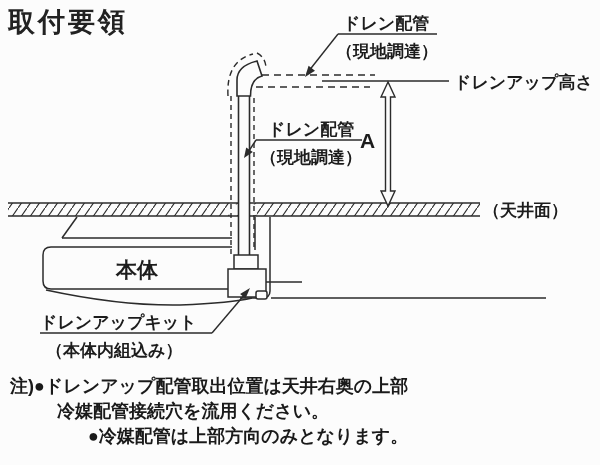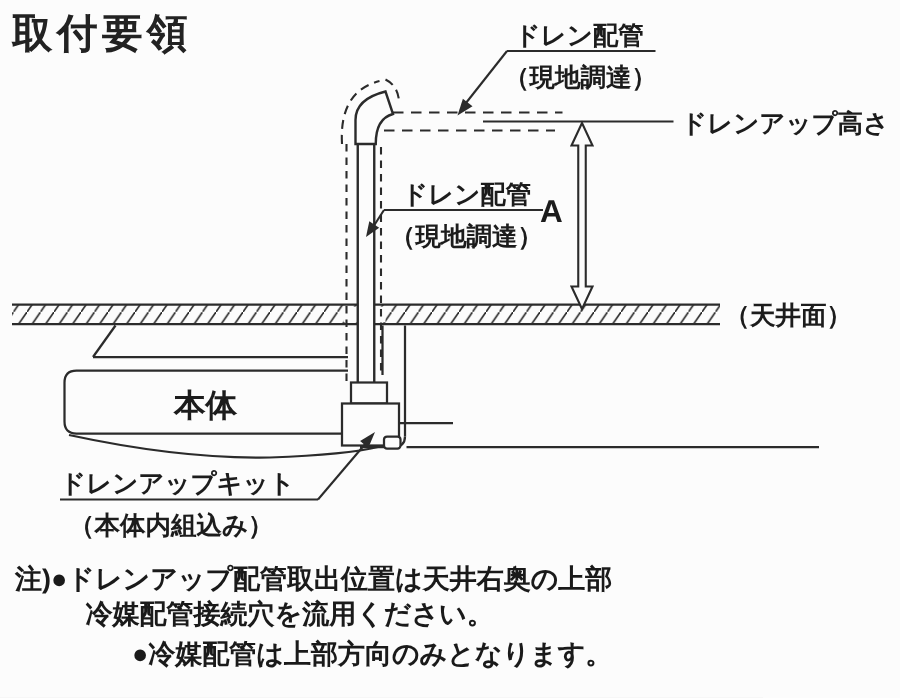--- a/index.html
+++ b/index.html
@@ -11,21 +11,21 @@
   .title{
     position:absolute;left:8px;top:4px;font-size:27px;font-weight:bold;
     letter-spacing:3px;color:#222;
   }
   .diagram-svg{position:absolute;left:0;top:0;}
   .notes{
     position:absolute;left:10px;top:374px;font-size:18px;font-weight:bold;
     line-height:25px;color:#1a1a1a;white-space:nowrap;
   }
   .note-row{display:flex;}
-  .note-indent2{padding-left:47px;font-family:Liberation Mono, monospace;}
+  .note-indent2{padding-left:47px;}
   .note-indent3{padding-left:33px;text-align:right;}
   svg text{font-family:"Liberation Sans",sans-serif;fill:#1c1c1c;}
   .lbl{font-size:17px;font-weight:bold;}
   .lbl-big{font-size:21px;font-weight:bold;}
 </style>
 </head>
 <body>
 
 <div class="page">
 

